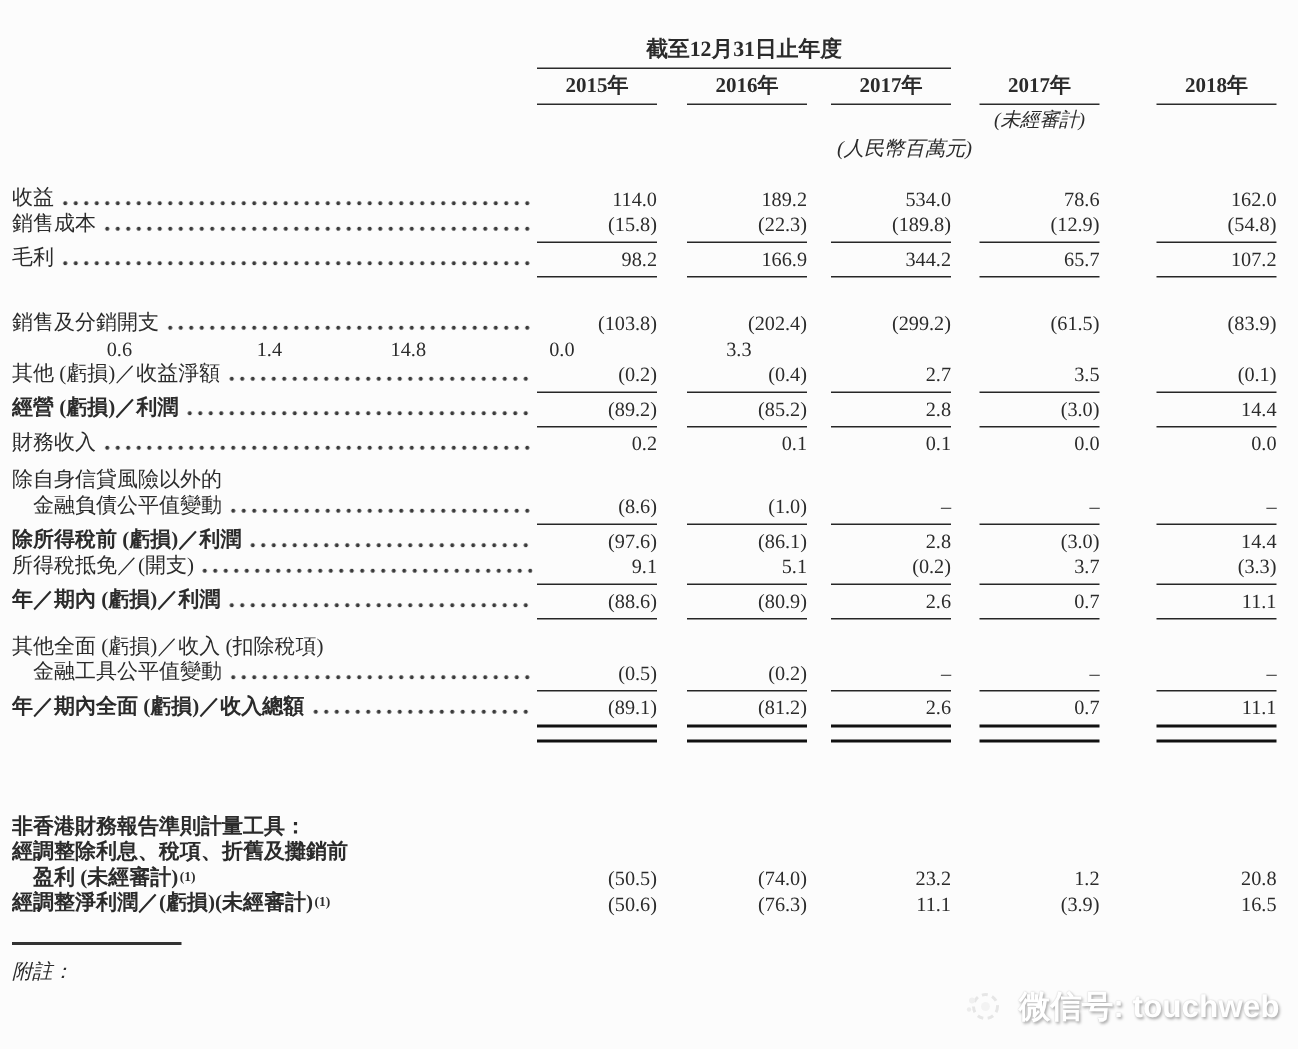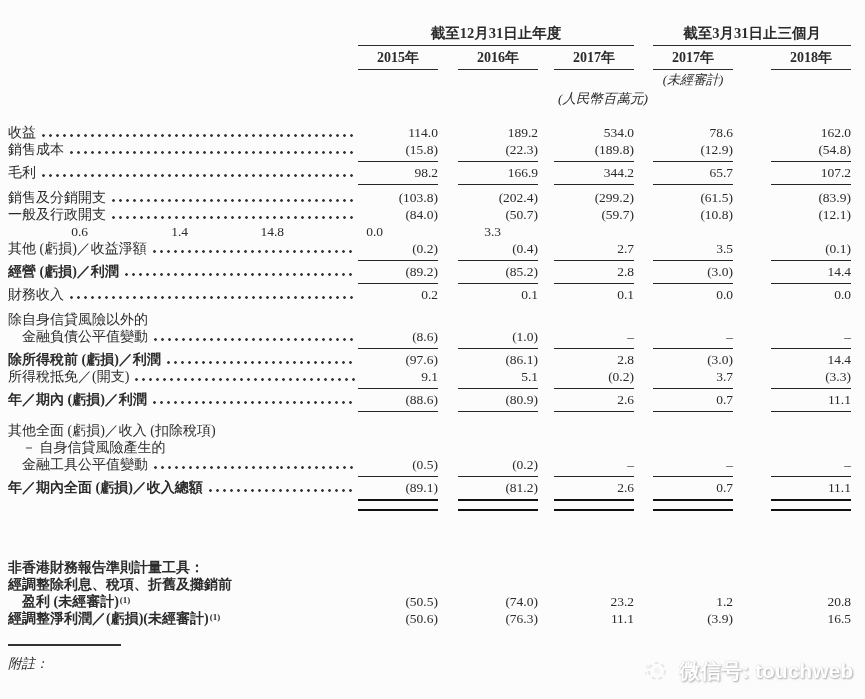--- a/index.html
+++ b/index.html
@@ -86,21 +86,20 @@
   .wm-icon{width:28px;height:28px;opacity:.85;}
 </style>
 </head>
 <body>
 
 <div class="page">
 
   <div class="hrow">
     <div class="sp sp-lbl"></div>
     <div class="grp grp1">截至12月31日止年度</div>
-    <div class="grp grp2">截至3月31日止三個月</div>
   </div>
 
   <div class="yrow">
     <div class="sp sp-lbl"></div>
     <div class="ycell m0">2015年</div>
     <div class="ycell m1">2016年</div>
     <div class="ycell m2">2017年</div>
     <div class="ycell m3">2017年</div>
     <div class="ycell m4">2018年</div>
   </div>
@@ -156,43 +155,32 @@
         <div class="val m4">107.2</div>
       </div>
       <div class="rulerow">
         <div class="sp sp-lbl"></div>
         <div class="seg m0"></div>
         <div class="seg m1"></div>
         <div class="seg m2"></div>
         <div class="seg m3"></div>
         <div class="seg m4"></div>
       </div>
-      <div class="row" style="margin-top: 2px; align-items: flex-end;">
+      <div class="row" style="margin-top: 20px; align-items: flex-end;">
         <div class="lbl">
           <span class="t">銷售及分銷開支</span>
           <div class="leader"></div>
         </div>
         <div class="val m0">(103.8)</div>
         <div class="val m1">(202.4)</div>
         <div class="val m2">(299.2)</div>
         <div class="val m3">(61.5)</div>
         <div class="val m4">(83.9)</div>
       </div>
       <div class="row">
-        <div class="lbl">
-          <span class="t">一般及行政開支</span>
-          <div class="leader"></div>
-        </div>
-        <div class="val m0">(84.0)</div>
-        <div class="val m1">(50.7)</div>
-        <div class="val m2">(59.7)</div>
-        <div class="val m3">(10.8)</div>
-        <div class="val m4">(12.1)</div>
-      </div>
-      <div class="row">
         <div class="val m0">0.6</div>
         <div class="val m1">1.4</div>
         <div class="val m2">14.8</div>
         <div class="val m3">0.0</div>
         <div class="val m4">3.3</div>
       </div>
       <div class="row">
         <div class="lbl">
           <span class="t">其他 (虧損)／收益淨額</span>
           <div class="leader"></div>
@@ -315,30 +303,20 @@
         <div class="sp sp-lbl"></div>
         <div class="seg m0"></div>
         <div class="seg m1"></div>
         <div class="seg m2"></div>
         <div class="seg m3"></div>
         <div class="seg m4"></div>
       </div>
       <div class="row" style="margin-top: 8px;">
         <div class="lbl">
           <span class="t">其他全面 (虧損)／收入 (扣除稅項)</span>
-        </div>
-        <div class="val m0"></div>
-        <div class="val m1"></div>
-        <div class="val m2"></div>
-        <div class="val m3"></div>
-        <div class="val m4"></div>
-      </div>
-      <div class="row">
-        <div class="lbl ind1">
-          <span class="t">－ 自身信貸風險產生的</span>
         </div>
         <div class="val m0"></div>
         <div class="val m1"></div>
         <div class="val m2"></div>
         <div class="val m3"></div>
         <div class="val m4"></div>
       </div>
       <div class="row">
         <div class="lbl ind1">
           <span class="t">金融工具公平值變動</span>

